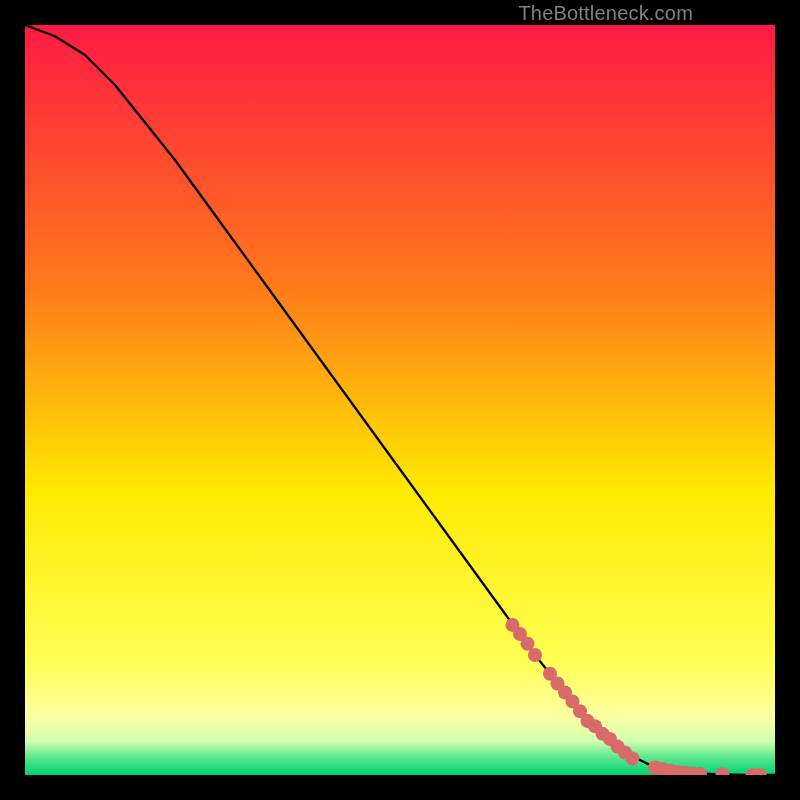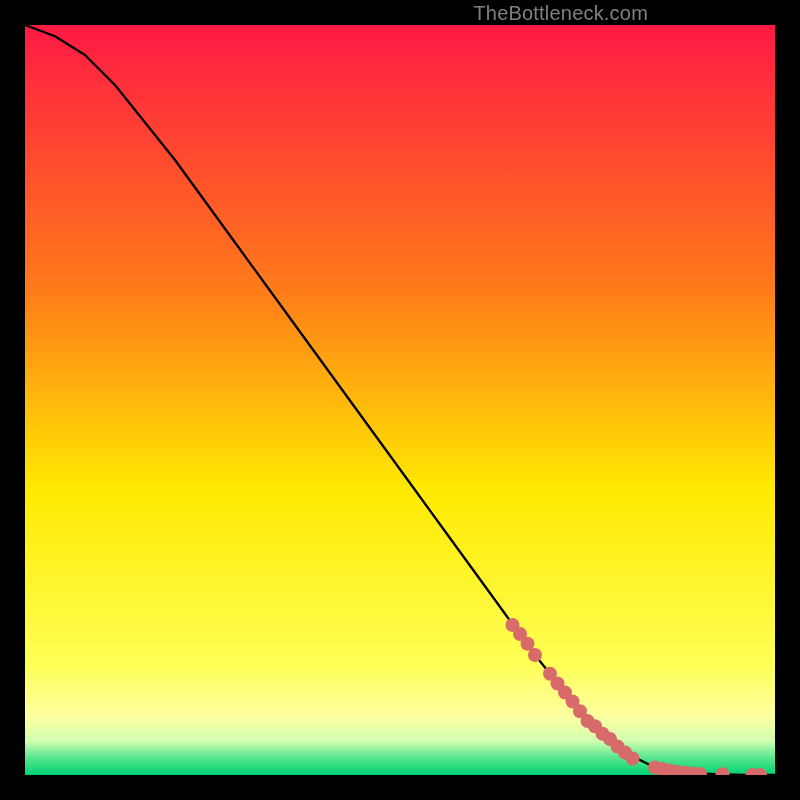--- a/index.html
+++ b/index.html
@@ -9,20 +9,21 @@
     height: 800px;
     background: #000;
     font-family: Arial, Helvetica, sans-serif;
     overflow: hidden;
   }
   .frame {
     position: relative;
     width: 656px;
     height: 800px;
     background: #000;
+    padding-left: 45px;
   }
   .attribution {
     position: absolute;
     top: 2px;
     right: 8px;
     color: #808080;
     font-size: 20px;
     letter-spacing: 0.2px;
   }
   .plot-area {

